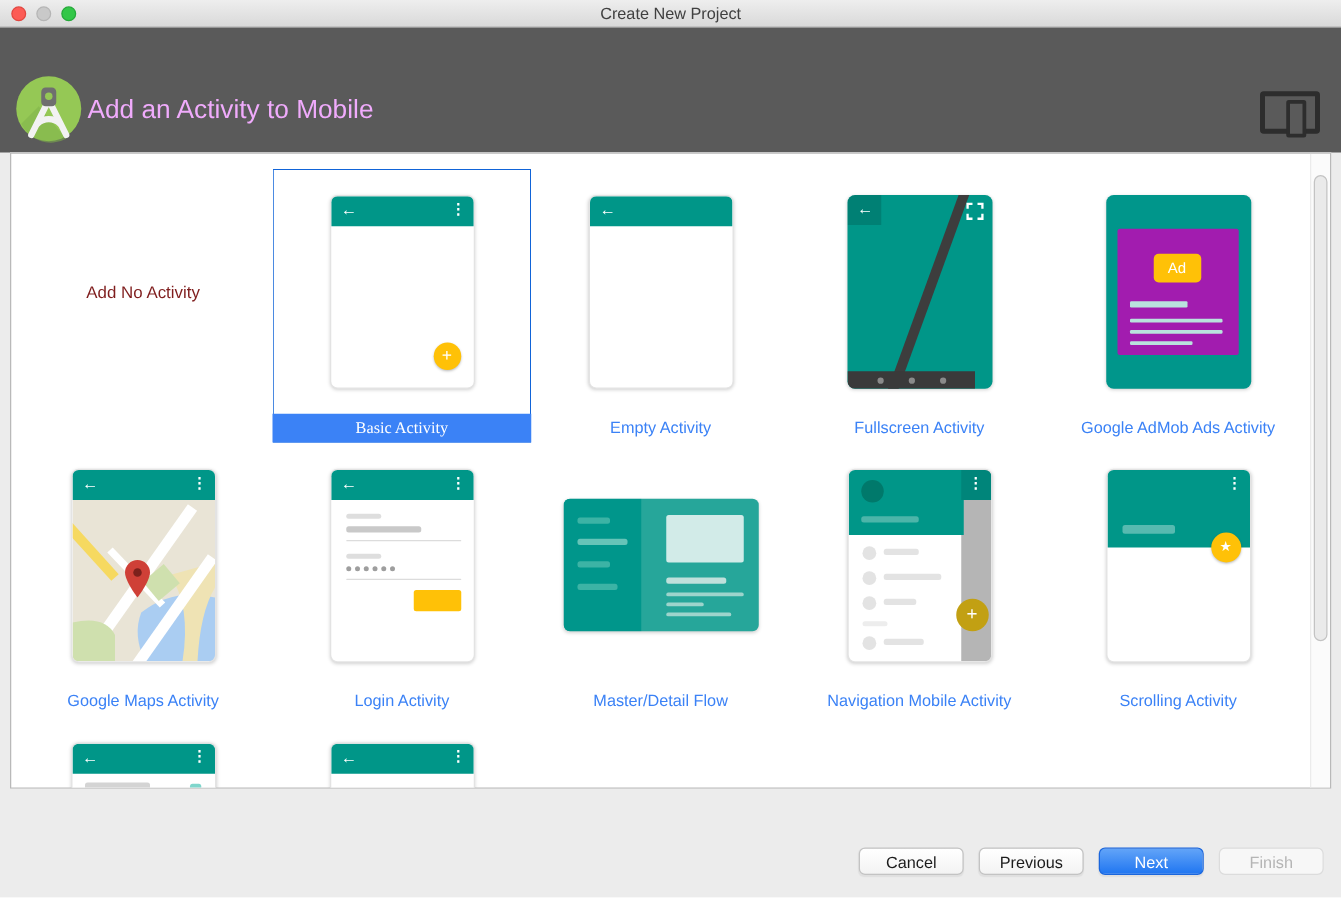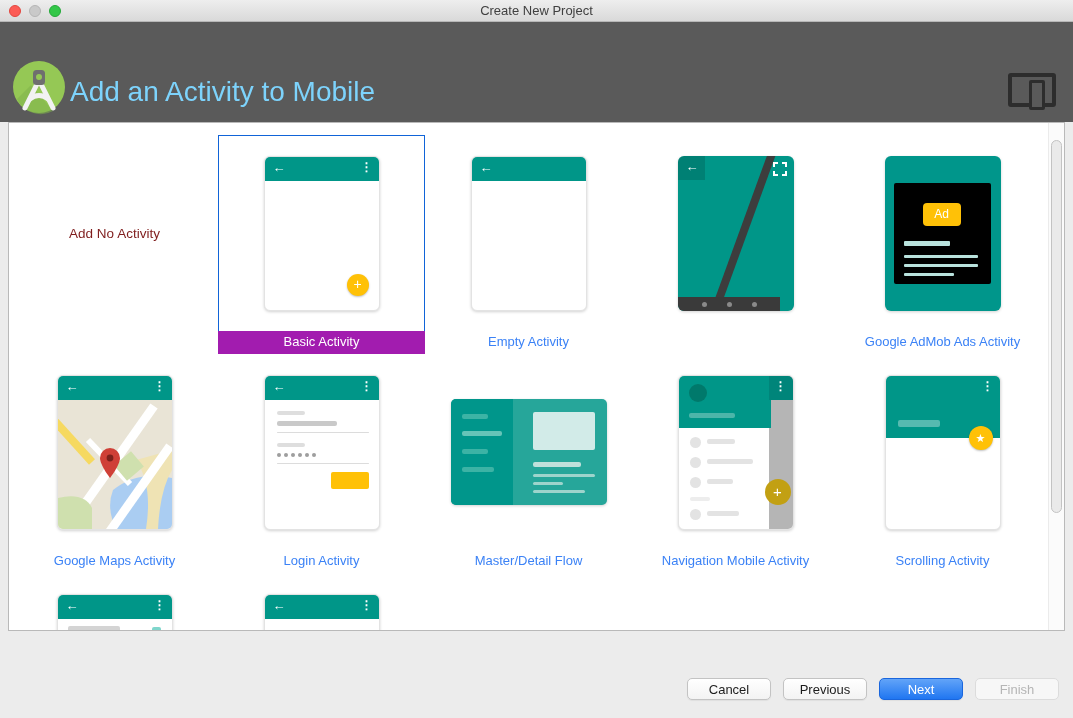--- a/index.html
+++ b/index.html
@@ -13,36 +13,36 @@
   .tl { width:12px; height:12px; border-radius:50%; display:inline-block; }
   .tl.red   { background:#fc5b55; border:1px solid #e2463f; }
   .tl.gray  { background:#c9c9c9; border:1px solid #b5b5b5; }
   .tl.green { background:#33c748; border:1px solid #24a939; }
   .win-title { position:absolute; left:0; right:0; top:0; height:40px; line-height:21px;
     text-align:center; font-size:13px; color:#404040; }
 
   
   .header { position:absolute; top:22px; left:0; right:0; height:100px; background:#5a5a5a; }
   .as-logo { position:absolute; left:11px; top:37px; }
-  .wizard-title { position:absolute; left:70px; top:54px; font-size:28px; font-weight:400; color:#7dd3fc; }
+  .wizard-title { position:absolute; left:70px; top:54px; font-size:21px; font-weight:400; color:#f0abfc; }
   .device-icon { position:absolute; right:17px; top:51px; width:48px; height:34px;
     border:4px solid #2d2d2d; border-radius:3px; }
   .device-icon .dphone { position:absolute; right:7px; bottom:-7px; width:16px; height:30px;
     border:3px solid #2d2d2d; border-radius:2px; background:#5a5a5a; }
 
   
   .panel { position:absolute; left:8px; top:122px; width:1057px; height:509px;
     background:#ffffff; border:1px solid #b9b9b9; overflow:hidden; }
   .grid { position:absolute; left:2px; top:12px; display:grid;
     grid-template-columns:repeat(5,207px); grid-auto-rows:219px; }
   .cell { position:relative; width:207px; height:219px; cursor:default; }
   .thumb-area { height:196px; display:flex; align-items:center; justify-content:center; }
   .cell-label { height:23px; line-height:22px; text-align:center; font-size:13px; color:#3b82f6; }
   .cell.selected { box-shadow:0 0 0 1px #1164d8 inset; }
-  .cell.selected .cell-label { background:#a21caf; color:#ffffff; }
+  .cell.selected .cell-label { background:#3b82f6; color:#ffffff;font-family:Liberation Serif, serif; }
   .no-activity-text { font-size:13.5px; color:#7f1d1d; }
 
   
   .phone { position:relative; width:116px; height:155px; background:#ffffff; border-radius:6px;
     border:1px solid #e3e3e3; box-shadow:0 1px 3px rgba(0,0,0,.18); overflow:hidden; }
   .appbar { position:relative; height:24px; background:#009688; }
   .arrow { position:absolute; left:8px; top:3px; color:#ffffff; font-size:13px; }
   .menu-dots { position:absolute; right:6px; top:3px; color:#ffffff; font-size:12px; font-weight:bold; }
   .fab { position:absolute; width:22px; height:22px; border-radius:50%; background:#ffc107;
     color:#ffffff; font-size:14px; line-height:21px; text-align:center;
@@ -53,21 +53,21 @@
     overflow:hidden; box-shadow:0 1px 3px rgba(0,0,0,.18); }
   .fs-stripe { position:absolute; left:60px; top:-25px; width:8px; height:210px;
     background:#3d3d3d; transform:rotate(20deg); }
   .fs-back { position:absolute; left:0; top:0; width:27px; height:24px; background:rgba(0,0,0,.14); }
   .fs-nav { position:absolute; left:0; bottom:0; width:102px; height:14px; background:#3a3a3a; }
   .fs-nav i { position:absolute; top:5px; width:5px; height:5px; border-radius:50%; background:#8a8a8a; }
 
   
   .ad-body { position:relative; width:116px; height:155px; background:#00968b; border-radius:6px;
     overflow:hidden; box-shadow:0 1px 3px rgba(0,0,0,.18); }
-  .ad-card { position:absolute; left:9px; right:10px; top:27px; bottom:27px; background:#000000; border-radius:2px;padding-left:24px; }
+  .ad-card { position:absolute; left:9px; right:10px; top:27px; bottom:27px; background:#a21caf; border-radius:2px;padding-left:24px; }
   .ad-badge { position:absolute; left:29px; top:20px; width:38px; height:23px; background:#ffc107;
     border-radius:4px; color:#ffffff; font-size:12px; text-align:center; line-height:23px; }
   .ad-line { position:absolute; background:#b9e2dd; border-radius:1px; }
 
   
   .line { position:absolute; border-radius:2px; }
   .md-body { position:relative; width:156px; height:106px; border-radius:5px; overflow:hidden;
     background:#26a69a; box-shadow:0 1px 3px rgba(0,0,0,.18); }
   .md-left { position:absolute; left:0; top:0; bottom:0; width:62px; background:#00968b; }
   .md-img { position:absolute; left:82px; top:13px; width:62px; height:38px; background:#d2ebe8; border-radius:2px; }
@@ -177,20 +177,21 @@
             <svg style="position:absolute; right:7px; top:6px;" width="14" height="14" viewBox="0 0 14 14">
               <path d="M1 5 V1 H5 M9 1 H13 V5 M13 9 V13 H9 M5 13 H1 V9" stroke="#ffffff" stroke-width="2" fill="none"></path>
             </svg>
             <div class="fs-nav">
               <i style="left:24px;"></i>
                 <i style="left:49px;"></i>
                 <i style="left:74px;"></i>
             </div>
           </div>
         </div>
+        <div class="cell-label">Fullscreen Activity</div>
       </div>
 
       <div class="cell">
         <div class="thumb-area">
           <div class="ad-body">
             <div class="ad-card">
               <div class="ad-badge">Ad</div>
               <div class="ad-line" style="left:10px; top:58px; width:46px; height:5px;"></div>
               <div class="ad-line" style="left:10px; top:72px; width:74px; height:3px;"></div>
               <div class="ad-line" style="left:10px; top:81px; width:74px; height:3px;"></div>

